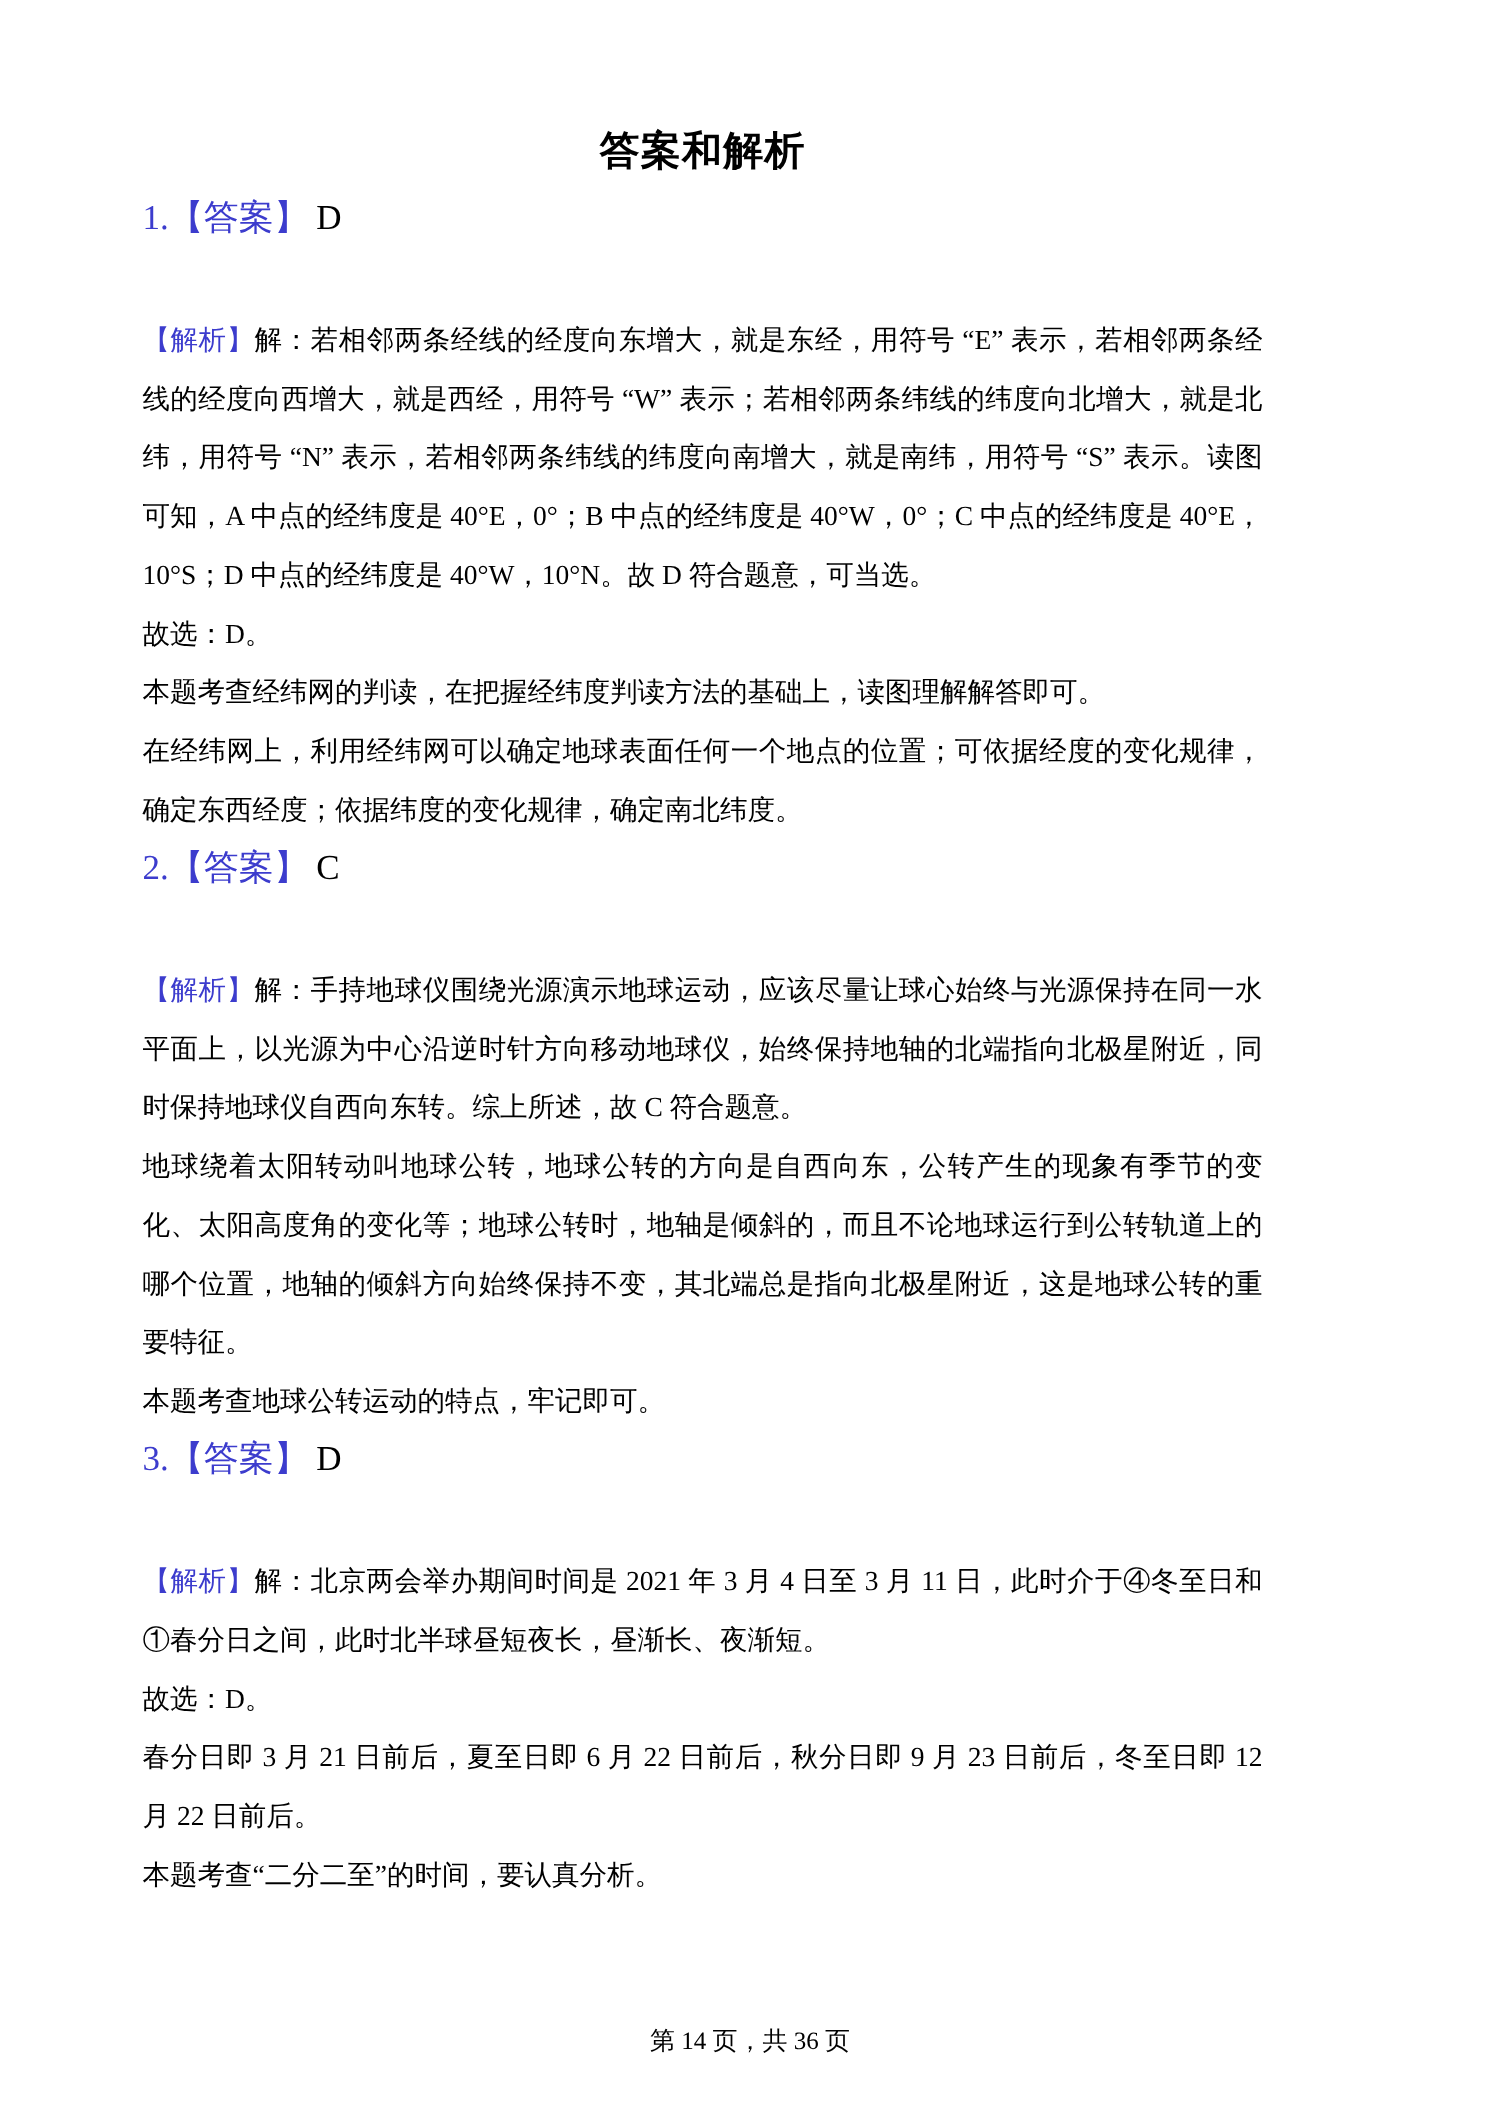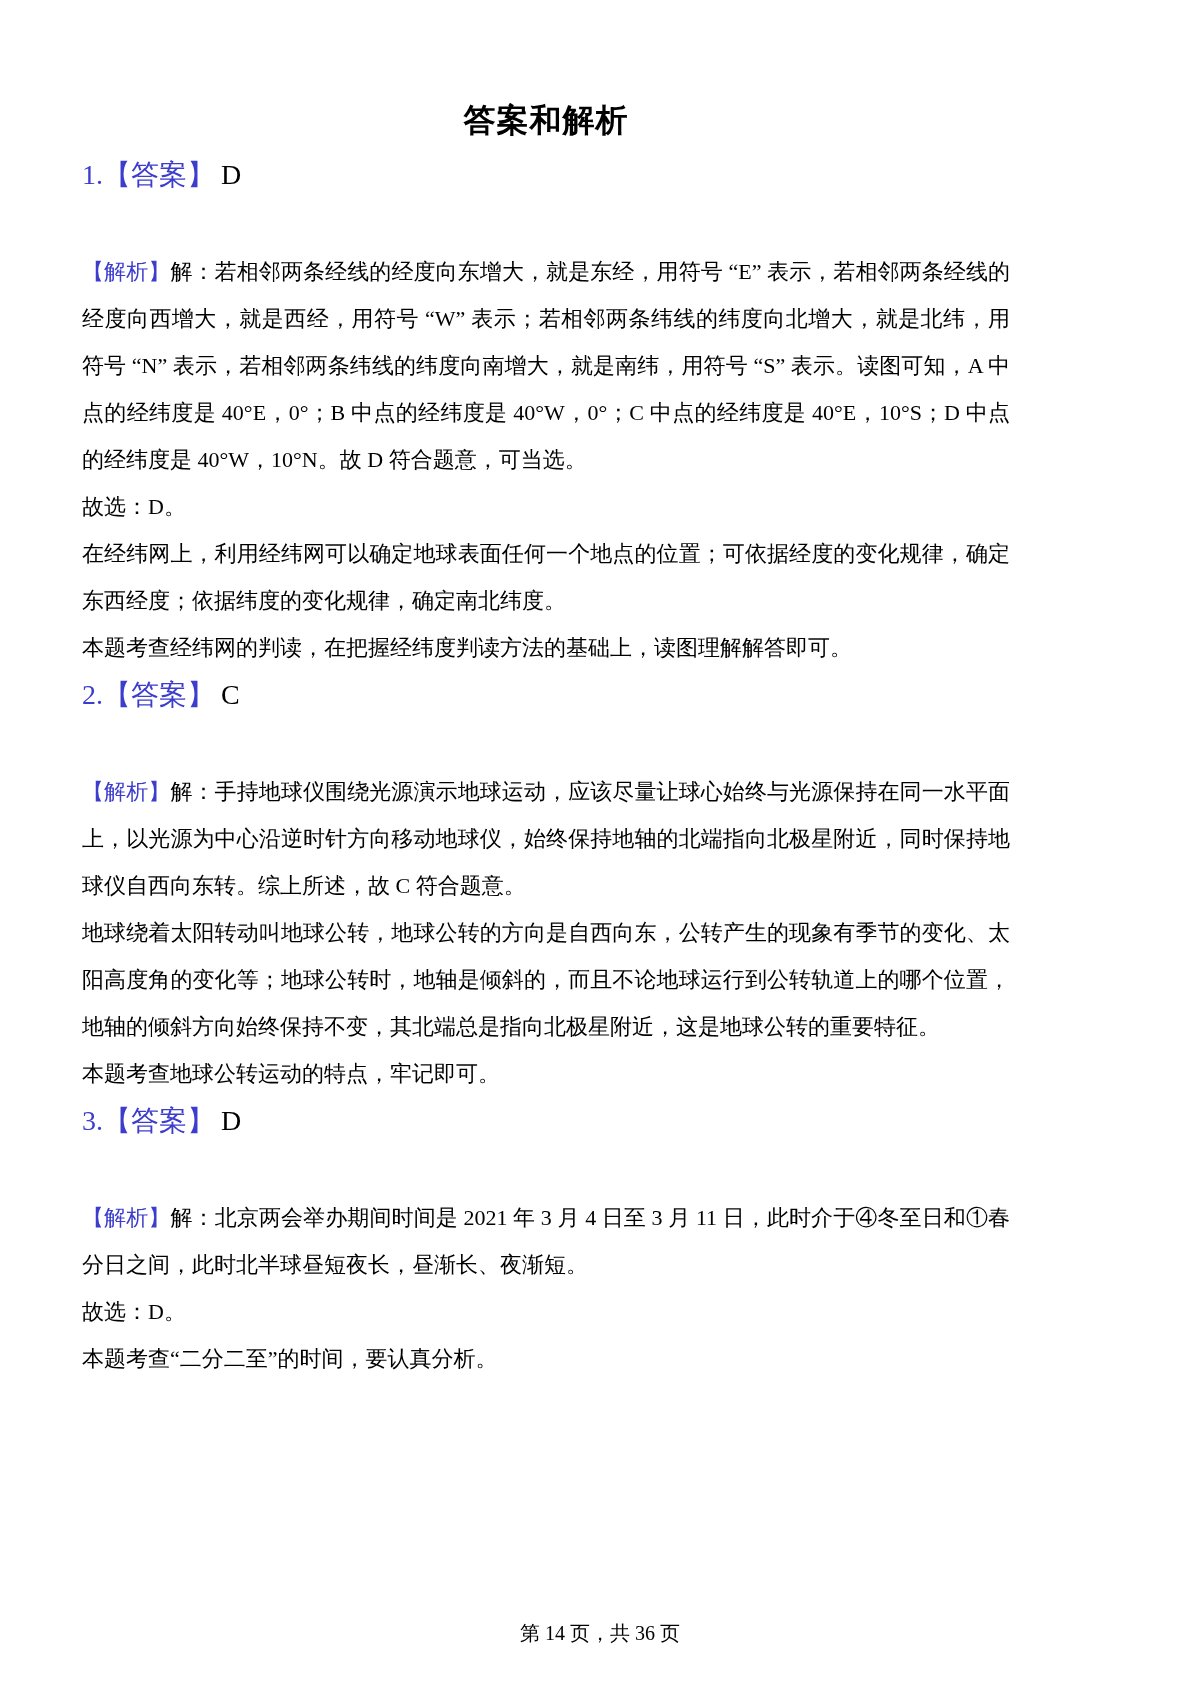--- a/index.html
+++ b/index.html
@@ -9,21 +9,21 @@
   }
   body {
     font-family: "Liberation Serif", "DejaVu Serif", serif;
     color: #000000;
   }
   .page {
     position: relative;
     width: 1200px;
     height: 1698px;
     background: #ffffff;
-    padding: 103px 190px 0 82px;
+    padding: 103px 190px 0 114px;
     overflow: hidden;
   }
   .doc-title {
     text-align: center;
     font-size: 32px;
     font-weight: bold;
     line-height: 34px;
     margin-bottom: 14px;
     letter-spacing: 1px;
   }
@@ -59,22 +59,22 @@
   <h1 class="doc-title">答案和解析</h1>
 
   <section class="item">
     <p class="answer-line">
       <span class="blue">1.【答案】</span><span class="answer-letter">D</span>
     </p>
     <p class="para">
       <span class="blue">【解析】</span><span>解：若相邻两条经线的经度向东增大，就是东经，用符号 “E” 表示，若相邻两条经线的经度向西增大，就是西经，用符号 “W” 表示；若相邻两条纬线的纬度向北增大，就是北纬，用符号 “N” 表示，若相邻两条纬线的纬度向南增大，就是南纬，用符号 “S” 表示。读图可知，A 中点的经纬度是 40°E，0°；B 中点的经纬度是 40°W，0°；C 中点的经纬度是 40°E，10°S；D 中点的经纬度是 40°W，10°N。故 D 符合题意，可当选。</span>
     </p>
     <p class="para">故选：D。</p>
+    <p class="para">本题考查经纬网的判读，在把握经纬度判读方法的基础上，读图理解解答即可。</p>
     <p class="para">在经纬网上，利用经纬网可以确定地球表面任何一个地点的位置；可依据经度的变化规律，确定东西经度；依据纬度的变化规律，确定南北纬度。</p>
-    <p class="para">本题考查经纬网的判读，在把握经纬度判读方法的基础上，读图理解解答即可。</p>
   </section>
 
   <section class="item">
     <p class="answer-line">
       <span class="blue">2.【答案】</span><span class="answer-letter">C</span>
     </p>
     <p class="para">
       <span class="blue">【解析】</span><span>解：手持地球仪围绕光源演示地球运动，应该尽量让球心始终与光源保持在同一水平面上，以光源为中心沿逆时针方向移动地球仪，始终保持地轴的北端指向北极星附近，同时保持地球仪自西向东转。综上所述，故 C 符合题意。</span>
     </p>
     <p class="para">地球绕着太阳转动叫地球公转，地球公转的方向是自西向东，公转产生的现象有季节的变化、太阳高度角的变化等；地球公转时，地轴是倾斜的，而且不论地球运行到公转轨道上的哪个位置，地轴的倾斜方向始终保持不变，其北端总是指向北极星附近，这是地球公转的重要特征。</p>
@@ -82,18 +82,19 @@
   </section>
 
   <section class="item">
     <p class="answer-line">
       <span class="blue">3.【答案】</span><span class="answer-letter">D</span>
     </p>
     <p class="para">
       <span class="blue">【解析】</span><span>解：北京两会举办期间时间是 2021 年 3 月 4 日至 3 月 11 日，此时介于④冬至日和①春分日之间，此时北半球昼短夜长，昼渐长、夜渐短。</span>
     </p>
     <p class="para">故选：D。</p>
+    <p class="para">春分日即 3 月 21 日前后，夏至日即 6 月 22 日前后，秋分日即 9 月 23 日前后，冬至日即 12 月 22 日前后。</p>
     <p class="para">本题考查“二分二至”的时间，要认真分析。</p>
   </section>
 
   <div class="page-footer">第 14 页，共 36 页</div>
 
 </div>
 
 </body></html>

